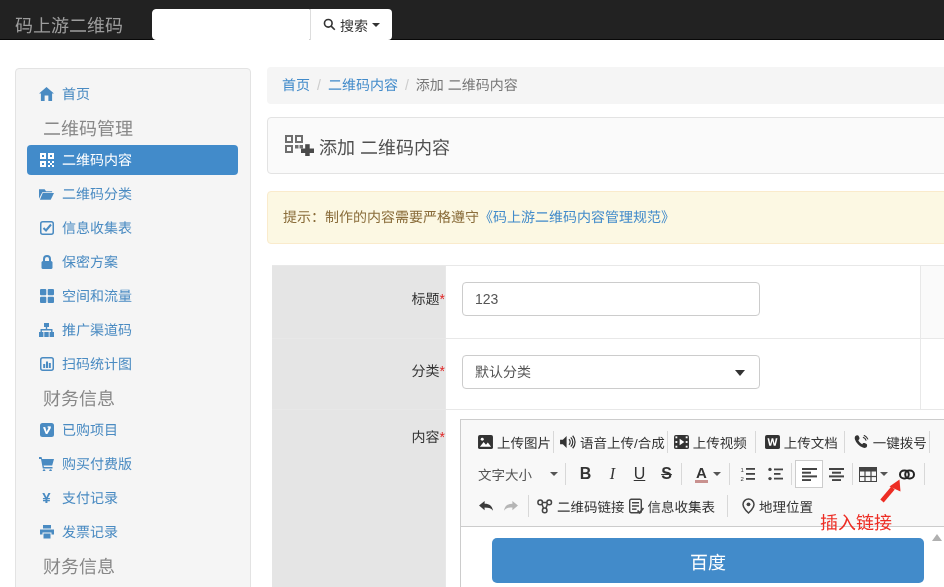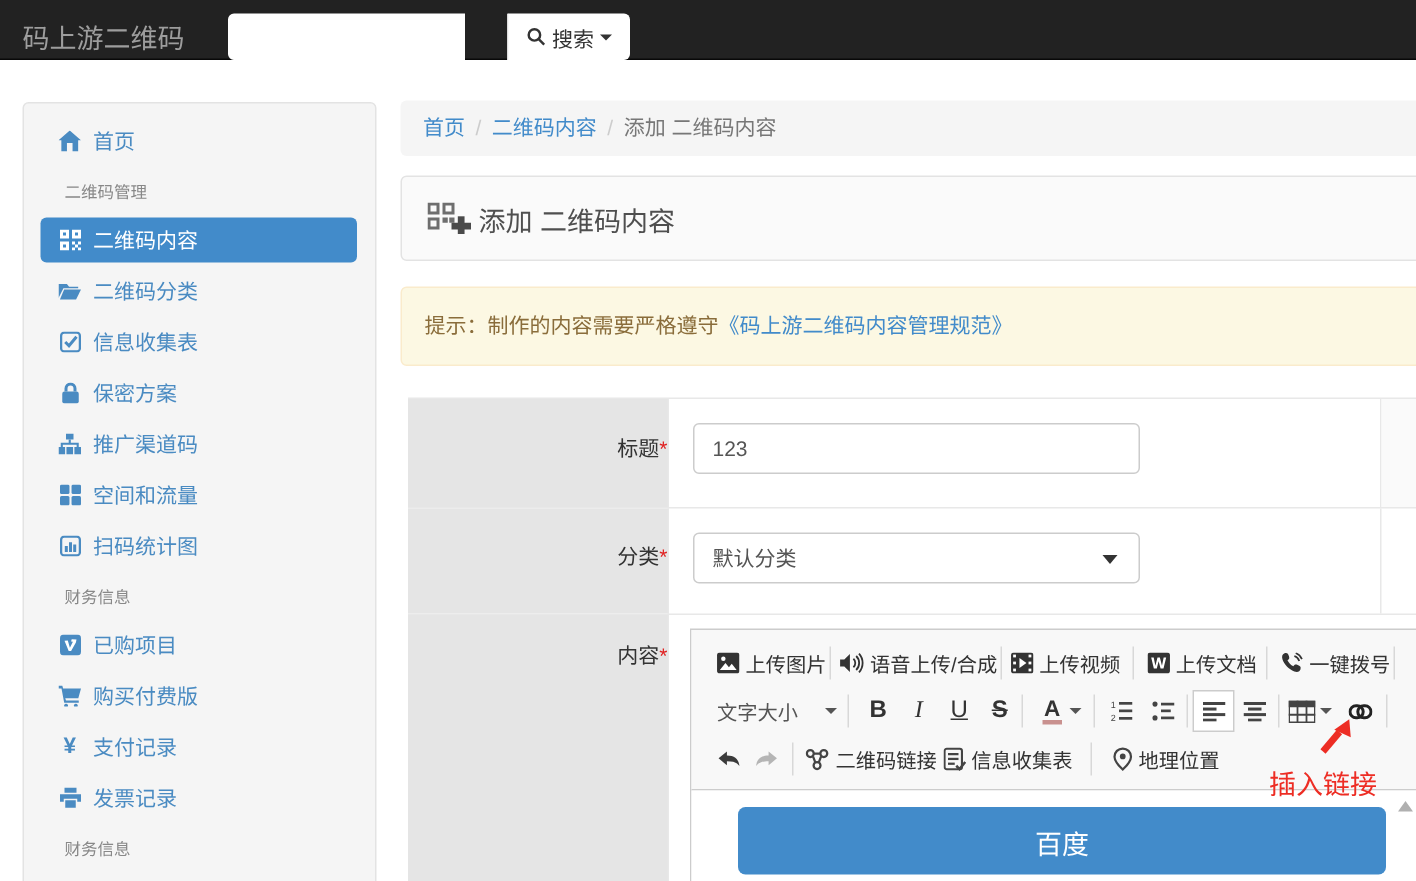--- a/index.html
+++ b/index.html
@@ -9,34 +9,34 @@
 a { text-decoration:none; }
 
 
 .navbar { position:absolute; left:0; top:0; width:944px; height:40px;
   background:#222; border-bottom:1px solid #080808; }
 .brand { position:absolute; left:15px; top:0; line-height:52px; font-size:18px; color:#9d9d9d; }
 .searchgrp { position:absolute; left:152px; top:9px; height:31px; display:flex; }
 .searchgrp input { width:158px; height:31px; border:1px solid #fff; border-radius:4px 0 0 4px;
   background:#fff; outline:none; padding:0 10px; font-size:14px; }
 .searchbtn { width:82px; height:31px; background:#fff; border:0; border-left:1px solid #ddd;
-  border-radius:0 4px 4px 0; color:#333; font-size:14px; display:flex; align-items:center; justify-content:center; gap:4px;margin-left:28px; }
+  border-radius:0 4px 4px 0; color:#333; font-size:14px; display:flex; align-items:center; justify-content:center; gap:4px; }
 .caret { display:inline-block; width:0; height:0; border-left:4px solid transparent;
   border-right:4px solid transparent; border-top:4px solid #333; }
 
 
 .sidebar { position:absolute; left:15px; top:68px; width:236px; height:552px;
   background:#f5f5f5; border:1px solid #e3e3e3; border-radius:4px; padding-top:10px; }
 .snav { list-style:none; }
 .snav li.item { height:30px; line-height:30px; margin:0 12px 4px 11px; border-radius:4px;
   padding-left:12px; display:flex; align-items:center; }
 .snav li.item a { color:#4a8bc2; font-size:14px; display:flex; align-items:center; }
 .snav li.item .ic { width:15px; height:15px; margin-right:8px; display:inline-flex;
   align-items:center; justify-content:center; flex:none; }
-.snav li.sect { margin:13px 0 9px 0; padding-left:27px; font-size:11px; color:#888; height:14px; line-height:14px; }
+.snav li.sect { margin:13px 0 9px 0; padding-left:27px; font-size:18px; color:#888; height:14px; line-height:14px; }
 .snav li.active { background:#428bca; }
 .snav li.active a { color:#fff; }
 .yen { font-size:15px; font-weight:bold; color:#4a8bc2; width:15px; text-align:center; }
 .breadcrumb { position:absolute; left:267px; top:67px; width:833px; height:37px;
   background:#f5f5f5; border-radius:4px; padding:8px 15px; color:#777; font-size:14px; line-height:20px; }
 .breadcrumb a { color:#428bca; }
 .breadcrumb .sep { color:#ccc; padding:0 7px; }
 .pagehead { position:absolute; left:267px; top:117px; width:833px; height:57px;
   background:#fafafa; border:1px solid #e3e3e3; border-radius:4px;
   display:flex; align-items:center; padding-left:17px; }
@@ -70,21 +70,21 @@
 .trow { height:32px; display:flex; align-items:center; }
 .titem { display:flex; align-items:center; color:#333; font-size:13.5px; white-space:nowrap; }
 .tsep { width:1px; height:22px; background:#d8d8d8; margin:0 6px 0 2px; flex:none; }
 .tico { display:inline-flex; align-items:center; justify-content:center; margin-right:4px; }
 .bbox { width:27px; display:flex; align-items:center; justify-content:center; color:#333; flex:none; }
 .content { position:relative; height:98px; background:#fff; }
 .bdbtn { position:absolute; left:31px; top:11px; width:432px; height:45px; background:#428bca;
   border-radius:5px; color:#fff; font-size:18px; display:flex; align-items:center; justify-content:center; }
 .scrollup { position:absolute; left:471px; top:7px; width:0; height:0;
   border-left:5px solid transparent; border-right:5px solid transparent; border-bottom:7px solid #b0b0b0; }
-.redlabel { position:absolute; left:846px; top:508px; color:#ed2d24; font-size:18px; }
+.redlabel { position:absolute; left:820px; top:508px; color:#ed2d24; font-size:18px; }
 </style>
 </head>
 <body>
 
 <div class="navbar">
   <span class="brand">码上游二维码</span>
   <div class="searchgrp">
     <input type="text" style="">
     <button class="searchbtn">
       <svg width="13" height="13" viewBox="0 0 16 16">
@@ -133,38 +133,38 @@
     <li class="item">
         <a><span class="ic">
             <svg width="12" height="14" viewBox="0 0 12 14">
               <path fill="none" stroke="#4a8bc2" stroke-width="2" d="M3 6 L3 4 A3 3 0 0 1 9 4 L9 6"></path>
               <rect x="0.5" y="6" width="11" height="8" rx="1.5" fill="#4a8bc2"></rect>
             </svg>
           </span>保密方案</a>
       </li>
     <li class="item">
         <a><span class="ic">
+            <svg width="14" height="14" viewBox="0 0 14 14">
+              <rect x="0" y="0" width="6.3" height="6.3" rx="1" fill="#4a8bc2"></rect>
+              <rect x="7.7" y="0" width="6.3" height="6.3" rx="1" fill="#4a8bc2"></rect>
+              <rect x="0" y="7.7" width="6.3" height="6.3" rx="1" fill="#4a8bc2"></rect>
+              <rect x="7.7" y="7.7" width="6.3" height="6.3" rx="1" fill="#4a8bc2"></rect>
+            </svg>
+          </span>空间和流量</a>
+      </li>
+    <li class="item">
+        <a><span class="ic">
             <svg width="15" height="14" viewBox="0 0 15 14">
               <rect x="5" y="0" width="5" height="4" fill="#4a8bc2"></rect>
               <rect x="0" y="9" width="4.4" height="5" fill="#4a8bc2"></rect>
               <rect x="5.3" y="9" width="4.4" height="5" fill="#4a8bc2"></rect>
               <rect x="10.6" y="9" width="4.4" height="5" fill="#4a8bc2"></rect>
               <path fill="none" stroke="#4a8bc2" stroke-width="1.4" d="M7.5 4 L7.5 7 M2.2 9 L2.2 6.8 L12.8 6.8 L12.8 9"></path>
             </svg>
           </span>推广渠道码</a>
-      </li>
-    <li class="item">
-        <a><span class="ic">
-            <svg width="14" height="14" viewBox="0 0 14 14">
-              <rect x="0" y="0" width="6.3" height="6.3" rx="1" fill="#4a8bc2"></rect>
-              <rect x="7.7" y="0" width="6.3" height="6.3" rx="1" fill="#4a8bc2"></rect>
-              <rect x="0" y="7.7" width="6.3" height="6.3" rx="1" fill="#4a8bc2"></rect>
-              <rect x="7.7" y="7.7" width="6.3" height="6.3" rx="1" fill="#4a8bc2"></rect>
-            </svg>
-          </span>空间和流量</a>
       </li>
     <li class="item">
         <a><span class="ic">
             <svg width="14" height="14" viewBox="0 0 14 14">
               <rect x="0.75" y="0.75" width="12.5" height="12.5" rx="2" fill="none" stroke="#4a8bc2" stroke-width="1.5"></rect>
               <rect x="3.2" y="7" width="2" height="4" fill="#4a8bc2"></rect>
               <rect x="6" y="4.5" width="2" height="6.5" fill="#4a8bc2"></rect>
               <rect x="8.8" y="6" width="2" height="5" fill="#4a8bc2"></rect>
             </svg>
           </span>扫码统计图</a>

